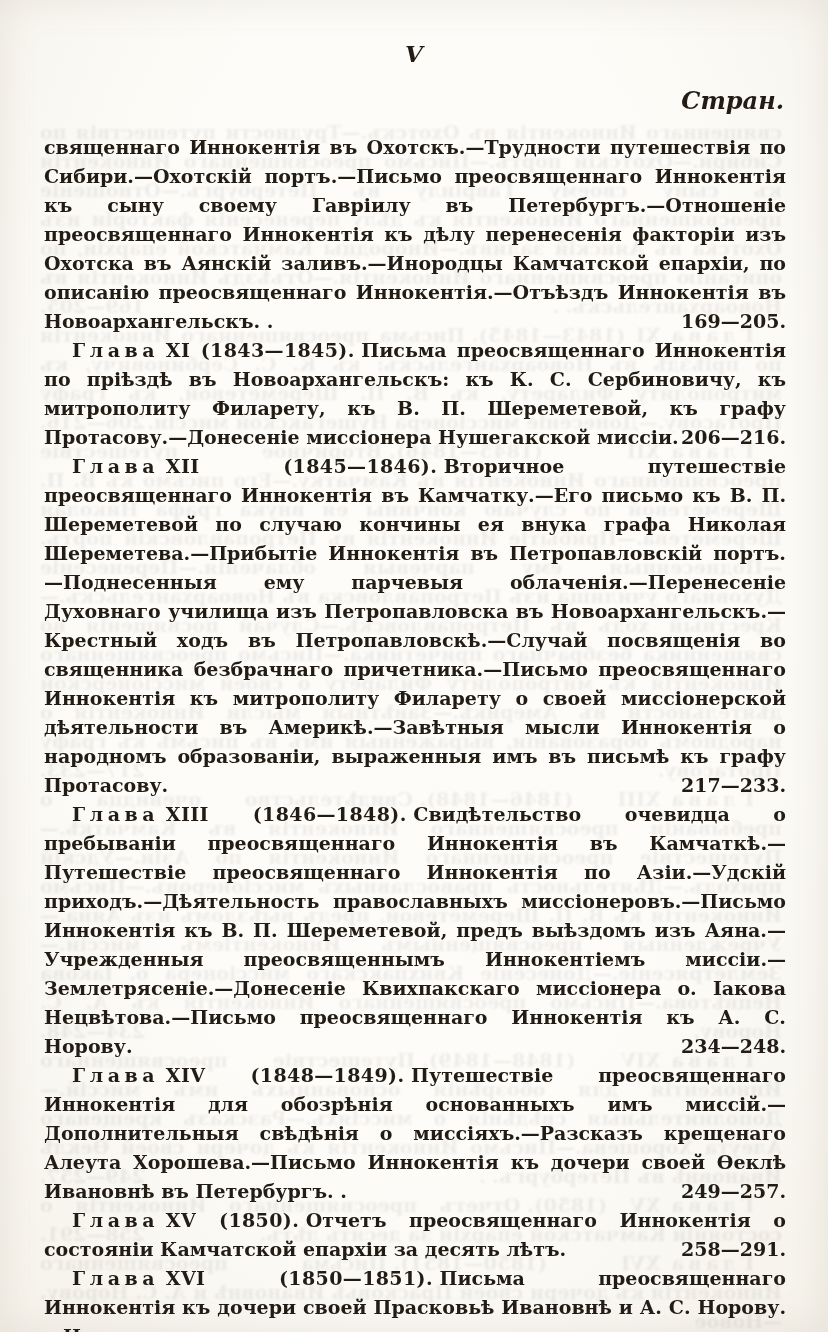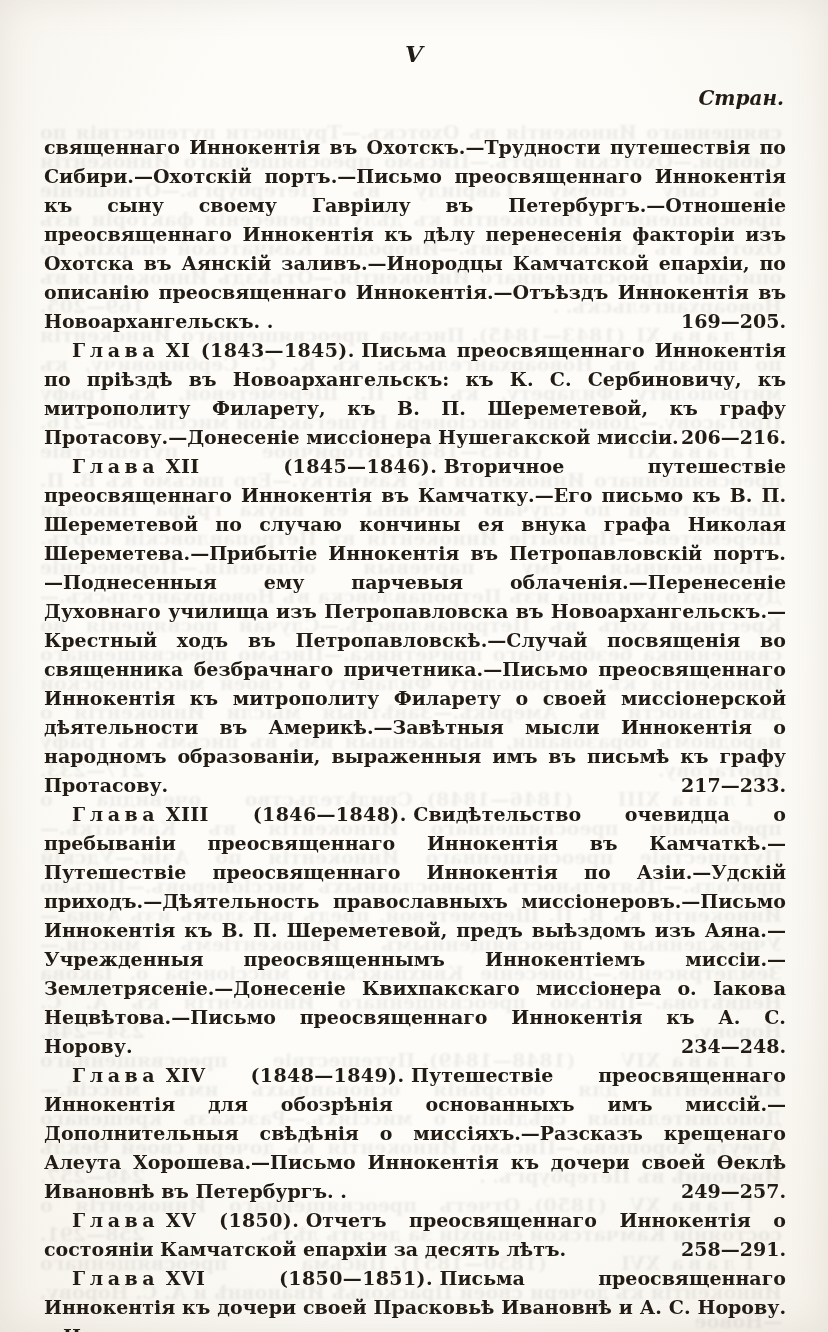--- a/index.html
+++ b/index.html
@@ -43,21 +43,21 @@
     text-align: center;
     font-size: 23px;
     font-weight: bold;
     font-style: italic;
     z-index: 2;
   }
   .colhead {
     position: absolute;
     top: 86px;
     right: 44px;
-    font-size: 20px;
+    font-size: 24px;
     font-weight: bold;
     font-style: italic;
     z-index: 2;
   }
   .text-block {
     position: absolute;
     top: 133px;
     left: 44px;
     width: 742px;
     z-index: 1;

